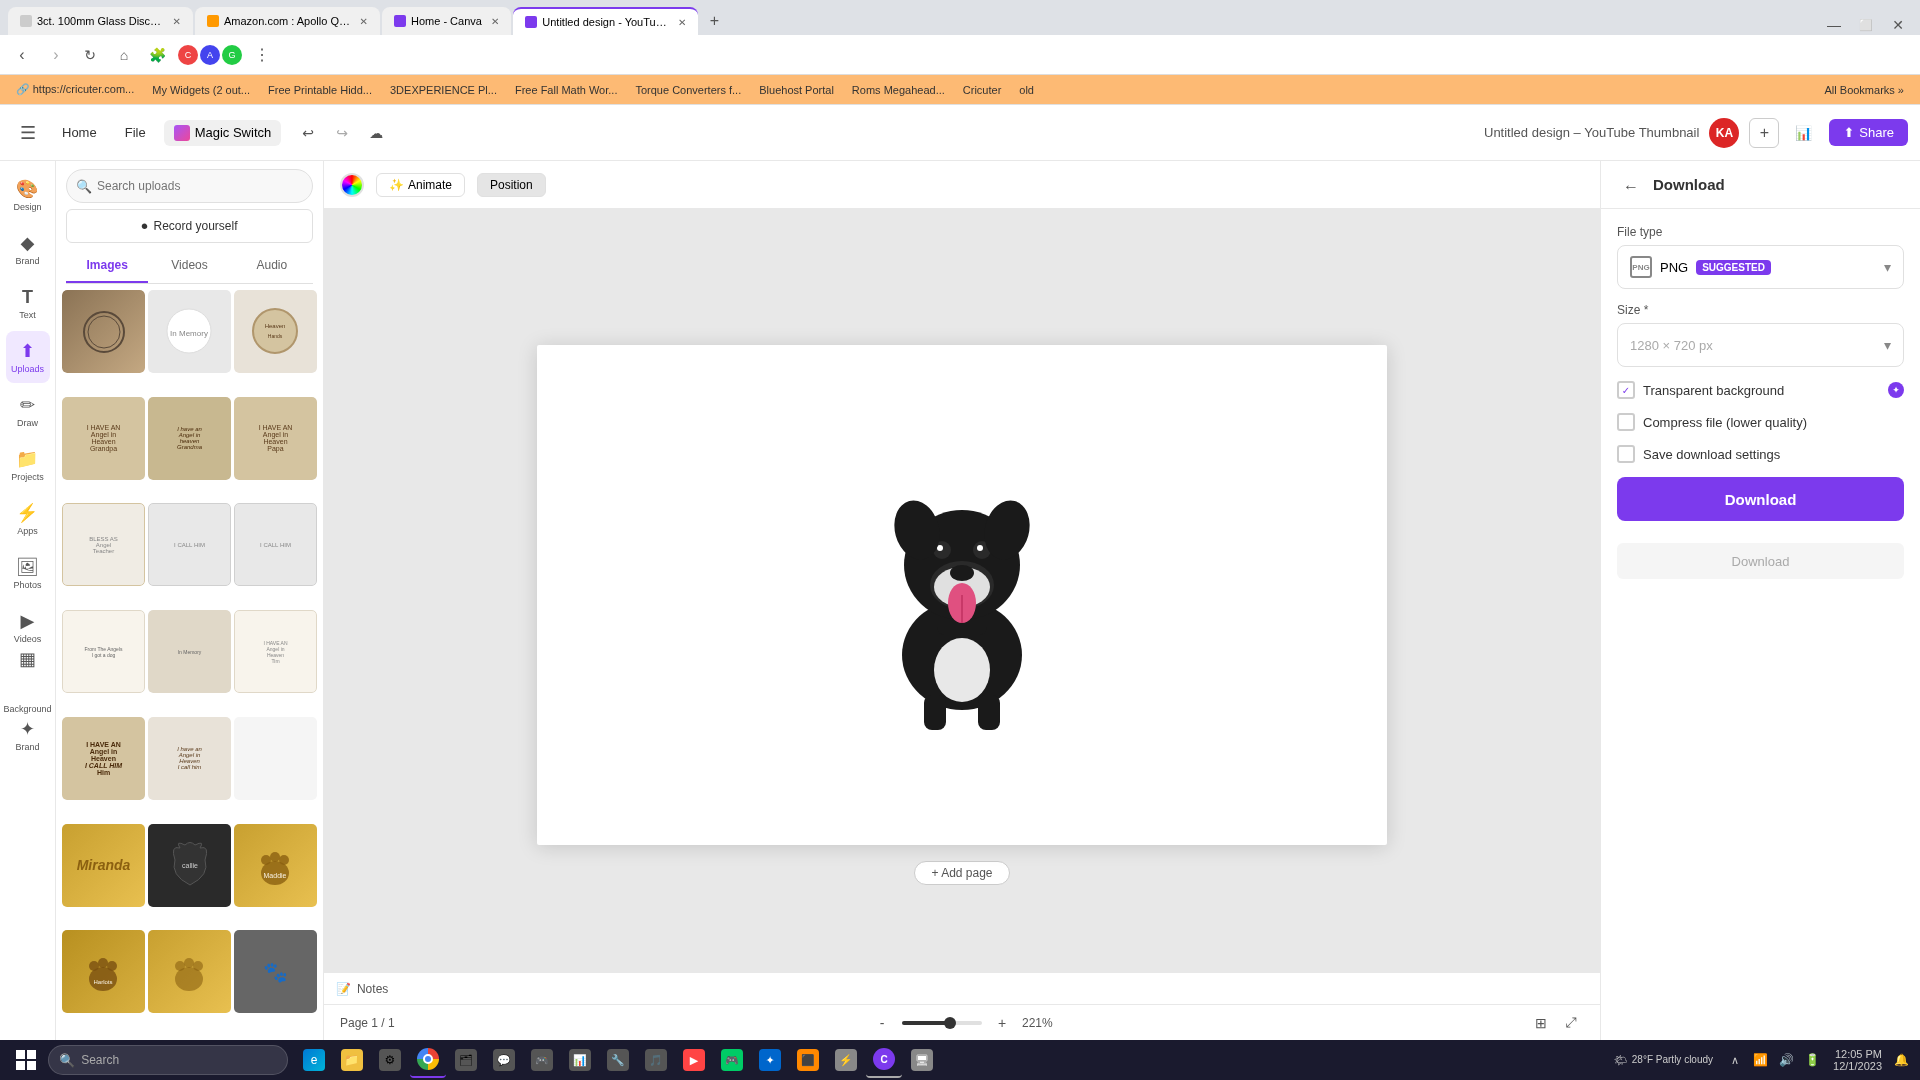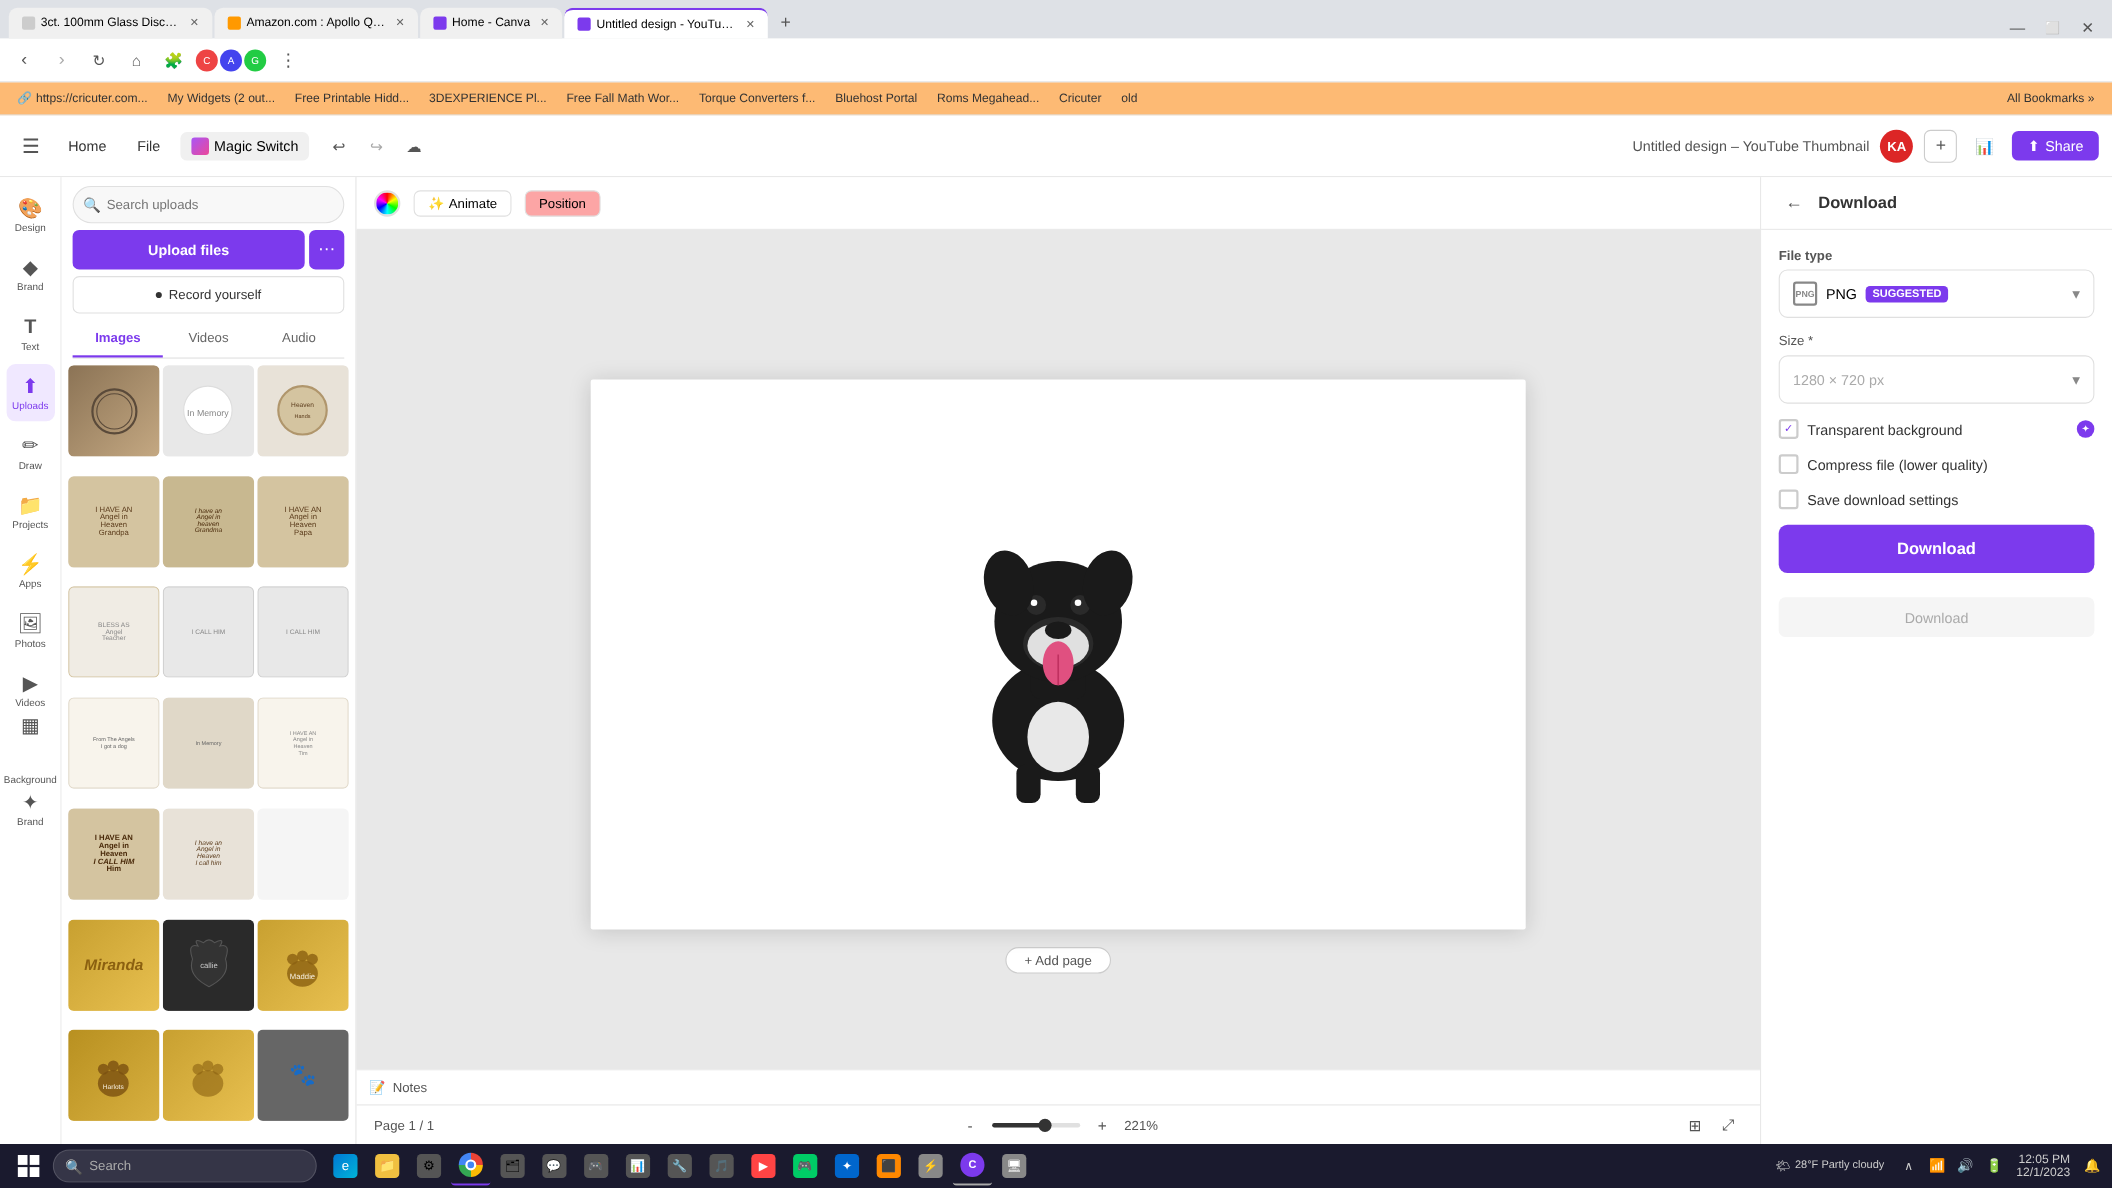--- a/index.html
+++ b/index.html
@@ -146,24 +146,20 @@
     </div>
 
     <div style="width:268px;background:#fff;border-right:1px solid #e8e8e8;display:flex;flex-direction:column;overflow:hidden;flex-shrink:0;">
       <div style="padding:8px 10px 0 10px;">
 
         <div style="position:relative;">
           <span style="position:absolute;left:10px;top:50%;transform:translateY(-50%);color:#888;font-size:13px;">🔍</span>
           <input type="text" style="width: 100%; height: 34px; border: 1px solid rgb(224, 224, 224); border-radius: 20px; padding: 0px 12px 0px 30px; font-size: 12px; background: rgb(248, 248, 248); outline: none;" placeholder="Search uploads">
         </div>
 
-        <div style="display:flex;align-items:center;margin-top:6px;gap:2px;">
-          <button style="flex:1;height:36px;background:#7c3aed;color:#fff;border:none;border-radius:6px;font-size:13px;font-weight:600;cursor:pointer;">Upload files</button>
-          <button style="width:32px;height:36px;background:#7c3aed;color:#fff;border:none;border-radius:6px;cursor:pointer;font-size:16px;margin-left:2px;">···</button>
-        </div>
 
         <button style="width:100%;height:34px;border:1px solid #e0e0e0;border-radius:6px;font-size:12px;cursor:pointer;display:flex;align-items:center;justify-content:center;gap:6px;color:#333;margin-top:6px;background:#fff;">
           <span>⏺</span>
           <span>Record yourself</span>
         </button>
 
         <div style="display:flex;border-bottom:1px solid #e0e0e0;margin-top:6px;">
           <div style="flex:1;height:34px;display:flex;align-items:center;justify-content:center;font-size:12px;cursor:pointer;color:#7c3aed;border-bottom:2px solid #7c3aed;font-weight:600;">Images</div>
           <div style="flex:1;height:34px;display:flex;align-items:center;justify-content:center;font-size:12px;cursor:pointer;color:#666;border-bottom:2px solid transparent;">Videos</div>
           <div style="flex:1;height:34px;display:flex;align-items:center;justify-content:center;font-size:12px;cursor:pointer;color:#666;border-bottom:2px solid transparent;">Audio</div>
@@ -315,21 +311,21 @@
     </div>
 
     <div style="flex:1;background:#e8e8e8;display:flex;flex-direction:column;overflow:hidden;position:relative;">
 
       <div style="height:48px;background:#fff;border-bottom:1px solid #e8e8e8;display:flex;align-items:center;padding:0 16px;gap:12px;flex-shrink:0;">
         <div style="width:24px;height:24px;border-radius:50%;background:conic-gradient(red,yellow,lime,cyan,blue,magenta,red);cursor:pointer;border:2px solid #e0e0e0;"></div>
         <button style="padding:4px 12px;border-radius:6px;border:1px solid #e0e0e0;font-size:12px;cursor:pointer;background:#fff;display:flex;align-items:center;gap:4px;">
           <span>✨</span>
           <span>Animate</span>
         </button>
-        <button style="padding:4px 12px;border-radius:6px;border:1px solid #e0e0e0;font-size:12px;cursor:pointer;background:#fca5a5;">Position</button>
+        <button style="padding:4px 12px;border-radius:6px;border:1px solid #e0e0e0;font-size:12px;cursor:pointer;background:#e5e5e5;">Position</button>
       </div>
 
       <div style="flex:1;display:flex;align-items:center;justify-content:center;overflow:auto;padding:20px;flex-direction:column;gap:16px;margin-top:48px;">
         <div style="background:#fff;width:850px;height:500px;box-shadow:0 2px 20px rgba(0,0,0,0.15);position:relative;display:flex;align-items:center;justify-content:center;border-radius:2px;">
 
           <div style="width:220px;height:280px;display:flex;align-items:center;justify-content:center;">
             <svg viewBox="0 0 220 280" width="220" height="280" xmlns="http://www.w3.org/2000/svg">
 
               <ellipse cx="110" cy="200" rx="60" ry="55" fill="#1a1a1a"></ellipse>
 
@@ -392,21 +388,21 @@
 
     <div style="width:320px;background:#fff;border-left:1px solid #e8e8e8;display:flex;flex-direction:column;overflow:hidden;flex-shrink:0;">
       <div style="height:48px;display:flex;align-items:center;padding:0 16px;gap:8px;border-bottom:1px solid #e8e8e8;">
         <button style="width:28px;height:28px;border-radius:50%;border:none;background:transparent;cursor:pointer;font-size:16px;color:#555;">←</button>
         <span style="font-size:15px;font-weight:600;color:#333;">Download</span>
       </div>
 
       <div style="padding:16px;display:flex;flex-direction:column;gap:14px;">
 
         <div>
-          <div style="font-size:12px;color:#555;margin-bottom:6px;font-weight:bold;">File type</div>
+          <div style="font-size:12px;color:#555;margin-bottom:6px;">File type</div>
           <div style="height:44px;border:1px solid #e0e0e0;border-radius:8px;padding:0 12px;font-size:13px;display:flex;align-items:center;gap:8px;cursor:pointer;">
             <div style="width:22px;height:22px;border:2px solid #888;border-radius:3px;display:flex;align-items:center;justify-content:center;font-size:8px;color:#888;font-weight:bold;">PNG</div>
             <span>PNG</span>
             <div style="background:#7c3aed;color:#fff;border-radius:4px;padding:2px 6px;font-size:10px;font-weight:600;">SUGGESTED</div>
             <span style="margin-left:auto;color:#888;font-size:14px;">▾</span>
           </div>
         </div>
 
         <div>
           <div style="font-size:12px;color:#555;margin-bottom:6px;">Size *</div>

